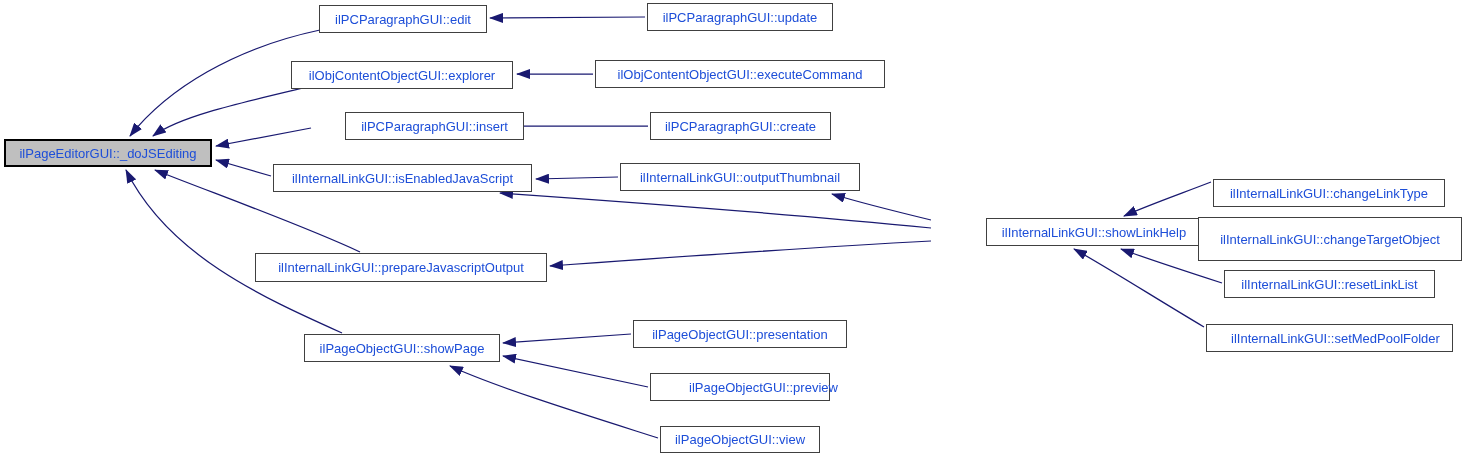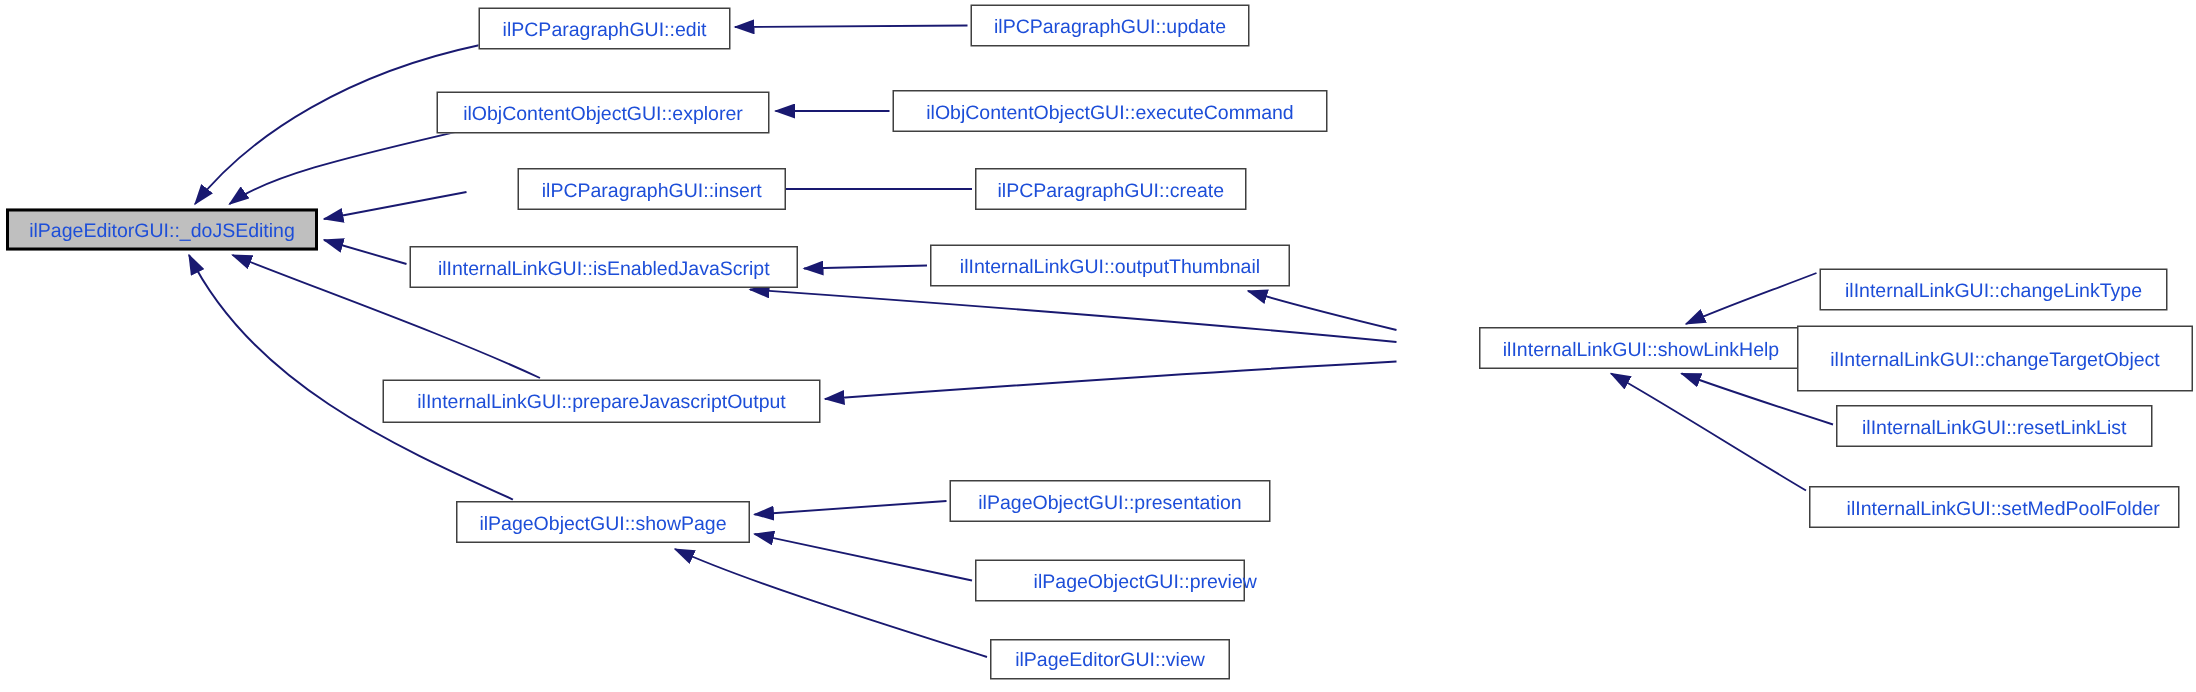--- a/index.html
+++ b/index.html
@@ -98,21 +98,21 @@
   <div class="node" style="left:595px; top:60px; width:290px; height:28px;">ilObjContentObjectGUI::executeCommand</div>
 
   <div class="node" style="left:650px; top:112px; width:181px; height:28px;">ilPCParagraphGUI::create</div>
 
   <div class="node" style="left:620px; top:163px; width:240px; height:28px;">ilInternalLinkGUI::outputThumbnail</div>
 
   <div class="node" style="left:633px; top:320px; width:214px; height:28px;">ilPageObjectGUI::presentation</div>
 
   <div class="node" style="left:650px; top:373px; width:180px; height:28px;padding-left:47px;">ilPageObjectGUI::preview</div>
 
-  <div class="node" style="left:660px; top:426px; width:160px; height:27px;">ilPageEditorGUI::view</div>
+  <div class="node" style="left:660px; top:426px; width:160px; height:27px;">ilPageObjectGUI::view</div>
 
   <div class="node" style="left:986px; top:218px; width:216px; height:28px;">ilInternalLinkGUI::showLinkHelp</div>
 
   <div class="node" style="left:1213px; top:163px; width:232px; height:28px;margin-top:16px;">ilInternalLinkGUI::changeLinkType</div>
 
   <div class="node" style="left:1198px; top:217px; width:264px; height:44px;">ilInternalLinkGUI::changeTargetObject</div>
 
   <div class="node" style="left:1224px; top:270px; width:211px; height:28px;">ilInternalLinkGUI::resetLinkList</div>
 
   <div class="node" style="left:1206px; top:324px; width:247px; height:28px;padding-left:12px;">ilInternalLinkGUI::setMedPoolFolder</div>

